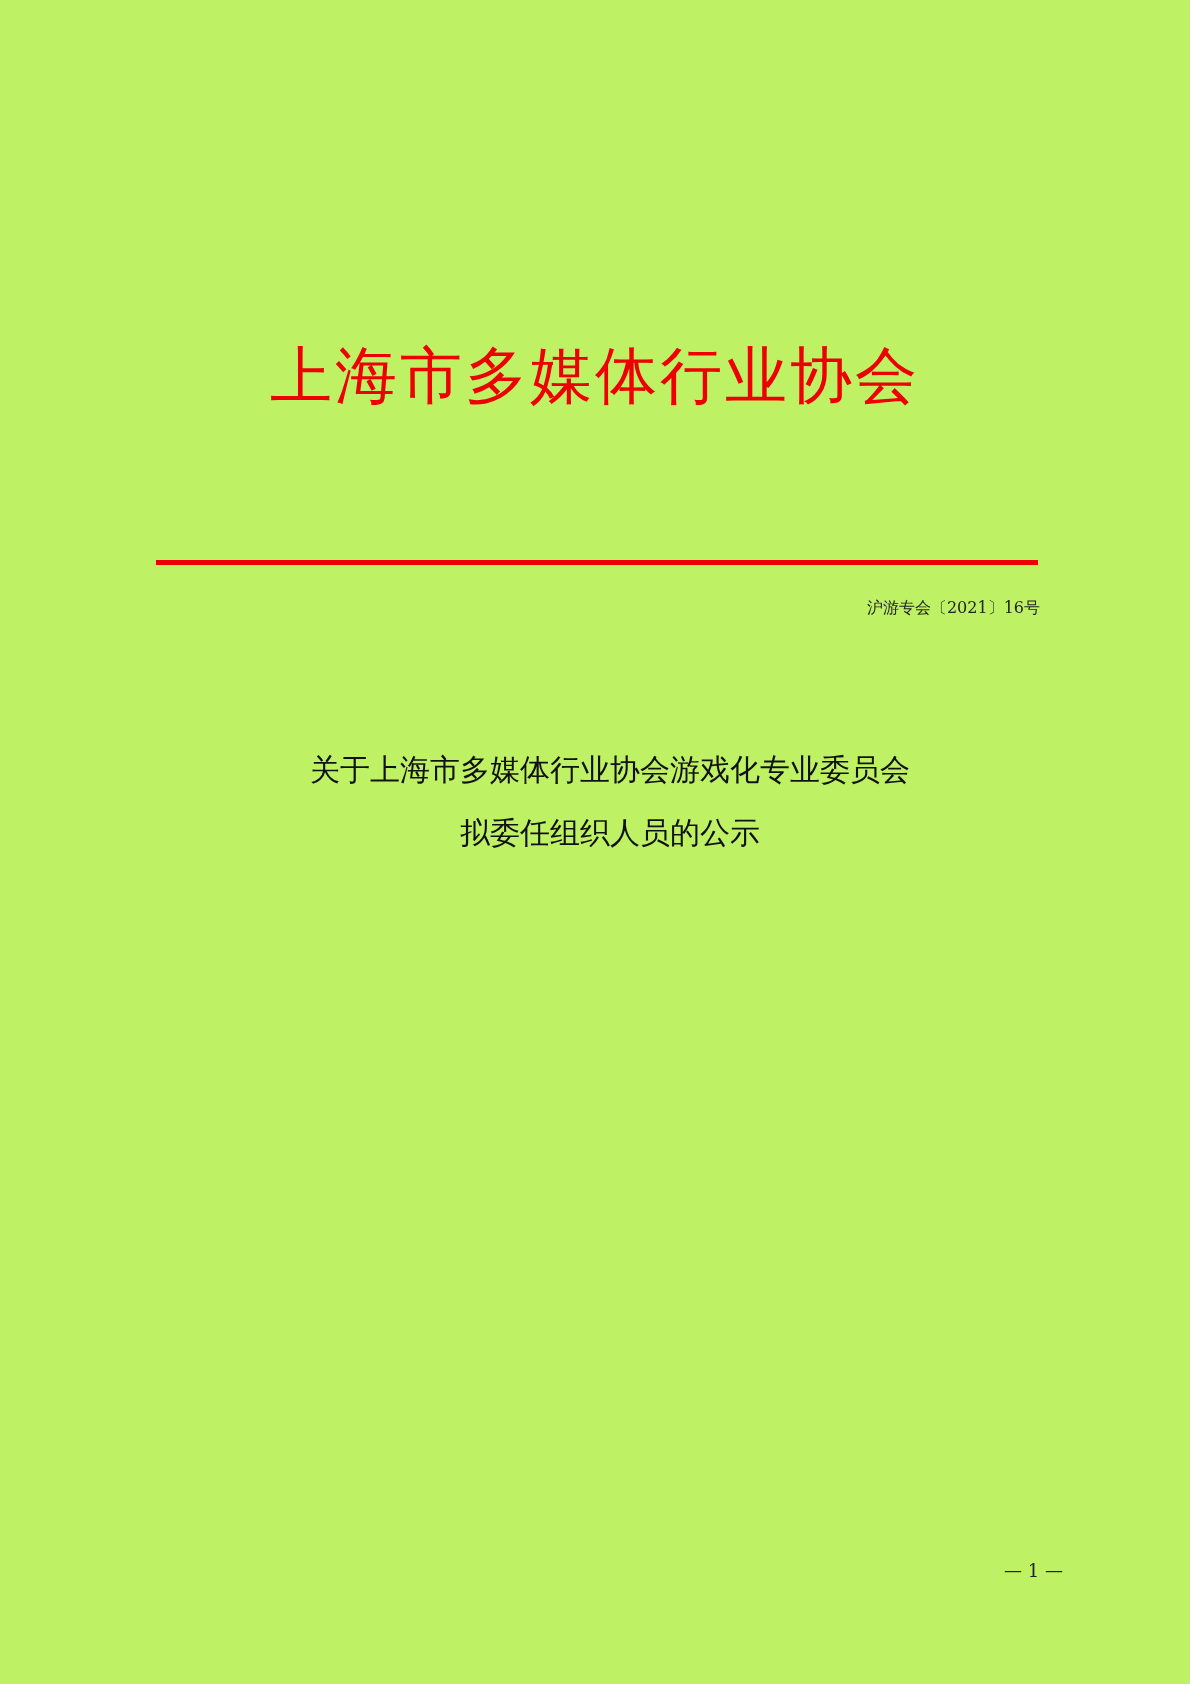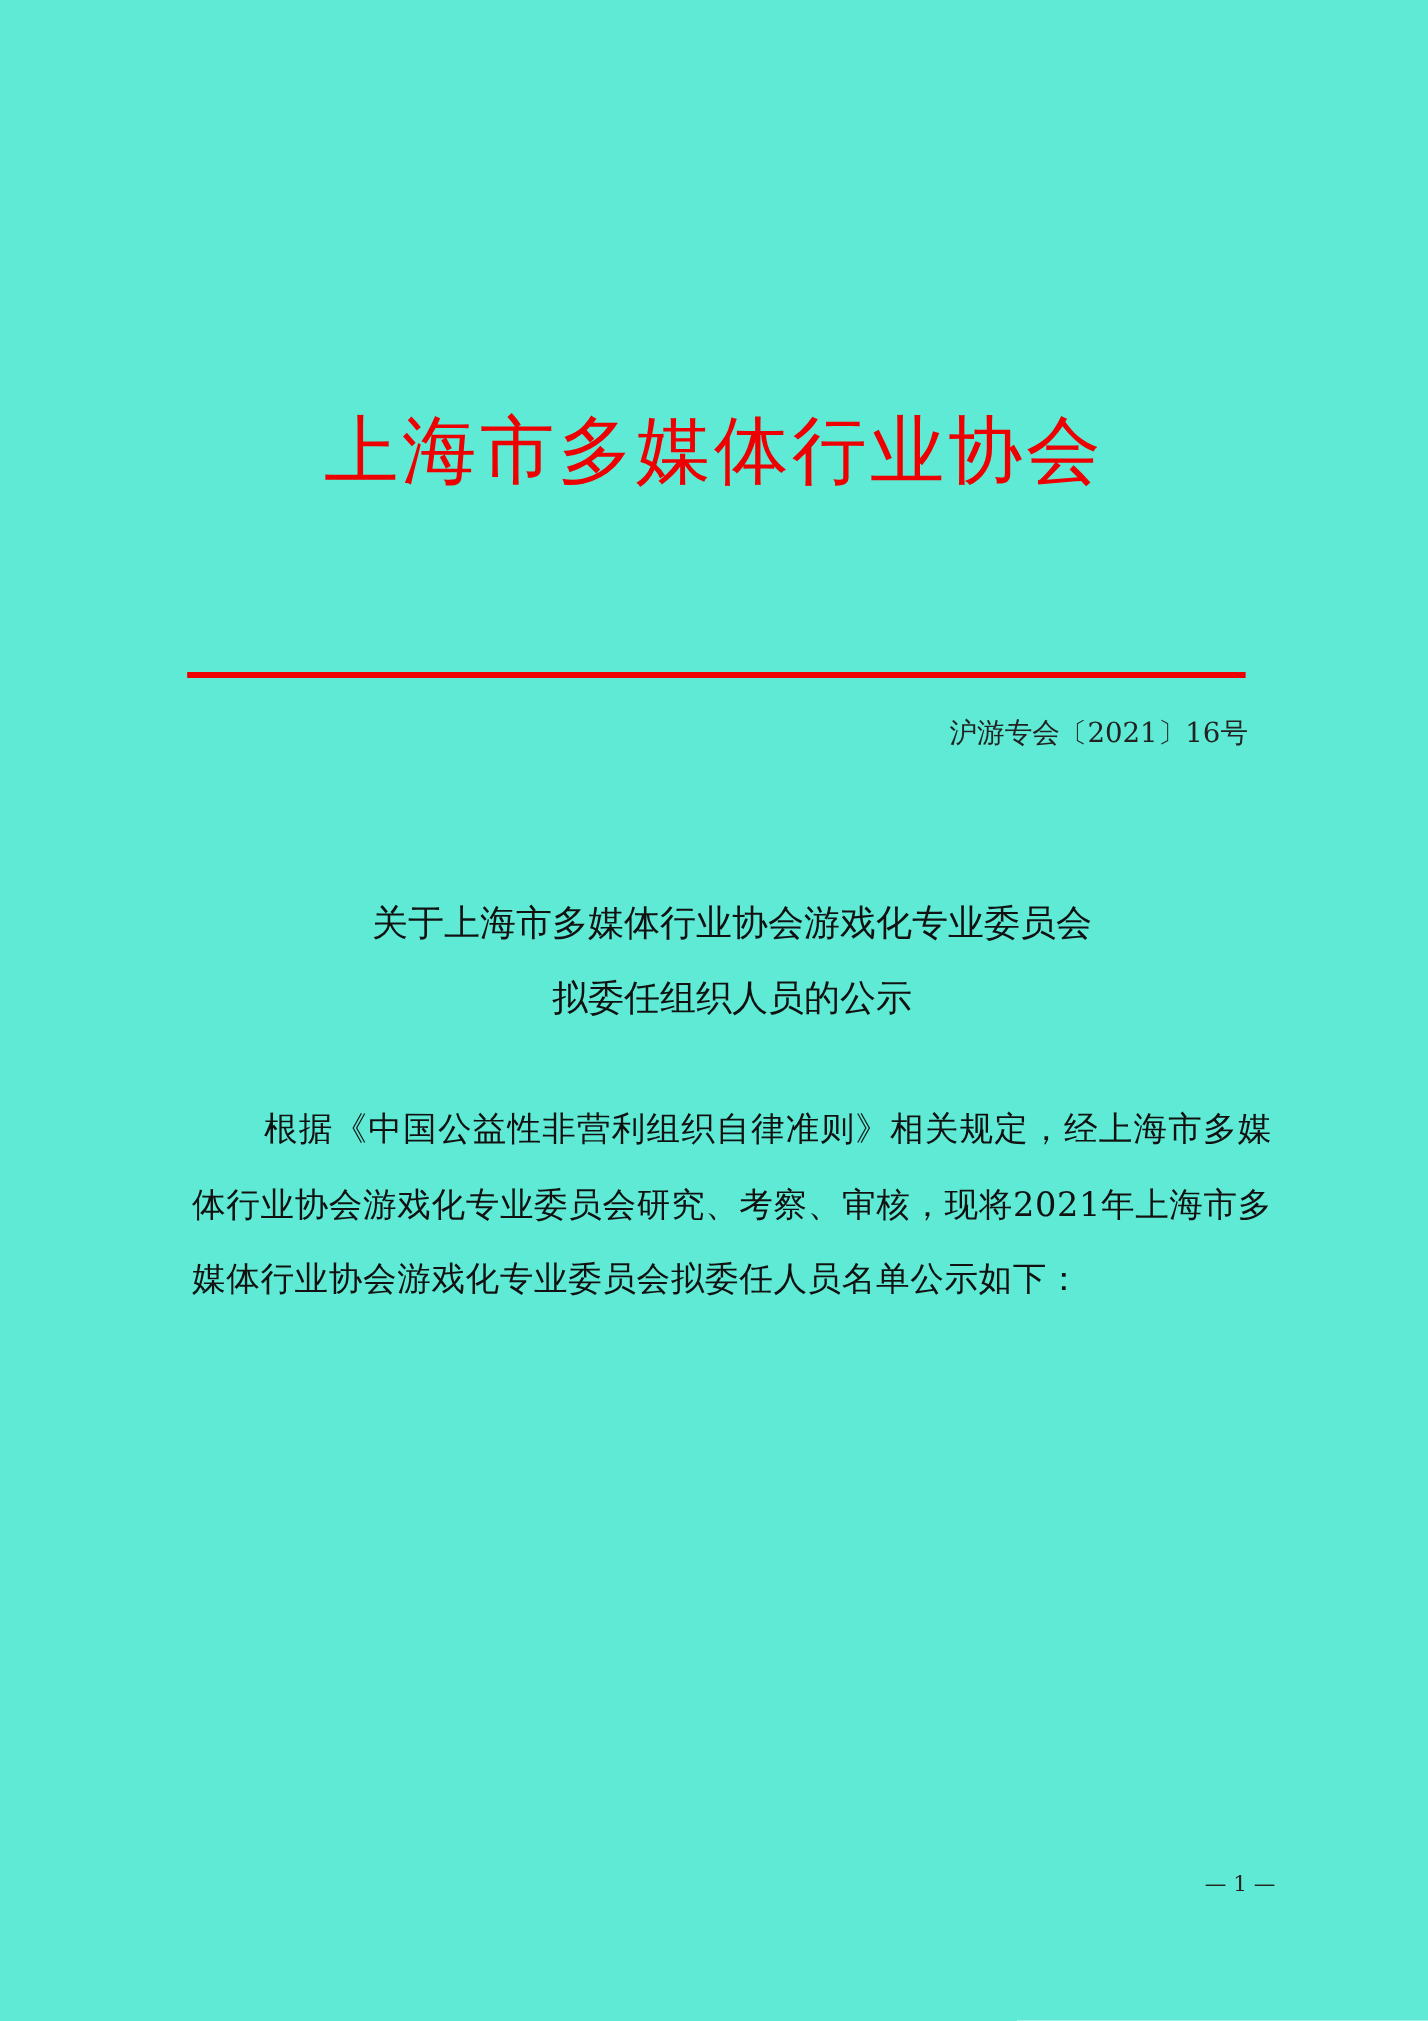--- a/index.html
+++ b/index.html
@@ -1,24 +1,24 @@
 <!DOCTYPE html>
 <html><head>
 <meta charset="utf-8">
 <style>
   html, body { margin:0; padding:0; background:#ffffff; }
   body { width:1190px; height:1684px; position:relative; overflow:hidden;
          font-family:"DejaVu Serif","Liberation Serif",serif; color:#111; }
-  .page { position:absolute; left:0; top:0; width:1190px; height:1684px; background:#5eead4; }
+  .page { position:absolute; left:0; top:0; width:1190px; height:1684px; background:#bef264; }
   .red-title { position:absolute; left:0; width:1190px; text-align:center;
                color:#ee0000; font-size:62px; letter-spacing:3px; line-height:1; }
   .red-title.l1 { top:345px; }
   .red-title.l2 { top:440px; }
   .red-rule { position:absolute; left:156px; top:560px; width:882px; height:5px; background:#ee0000; }
-  .doc-no { position:absolute; right:150px; top:600px; font-size:23px; line-height:1; color:#222; }
+  .doc-no { position:absolute; right:150px; top:600px; font-size:16px; line-height:1; color:#222; }
   .subtitle { position:absolute; left:0; width:1190px; text-align:center; font-size:30px;
               line-height:1; color:#111; }
   .subtitle.l1 { top:755px; left:15px; }
   .subtitle.l2 { top:818px; left:15px; }
   .body { position:absolute; left:160px; top:910px; width:900px; font-size:28px;
           line-height:62.5px; color:#111; letter-spacing:0.5px; }
   .para { margin:0; text-indent:60px; text-align:justify; }
   .page-num { position:absolute; left:1004px; top:1562px; font-size:18px; color:#222; line-height:1; }
 </style>
 </head>
@@ -26,17 +26,16 @@
 
 <div class="page">
   <div class="red-title l1">上海市多媒体行业协会</div>
   <div class="red-rule"></div>
   <div class="doc-no">沪游专会〔2021〕16号</div>
 
   <div class="subtitle l1">关于上海市多媒体行业协会游戏化专业委员会</div>
   <div class="subtitle l2">拟委任组织人员的公示</div>
 
   <div class="body">
-    <p class="para">根据《中国公益性非营利组织自律准则》相关规定，经上海市多媒体行业协会游戏化专业委员会研究、考察、审核，现将2021年上海市多媒体行业协会游戏化专业委员会拟委任人员名单公示如下：</p>
   </div>
 
   <div class="page-num">— 1 —</div>
 </div>
 
 </body></html>

